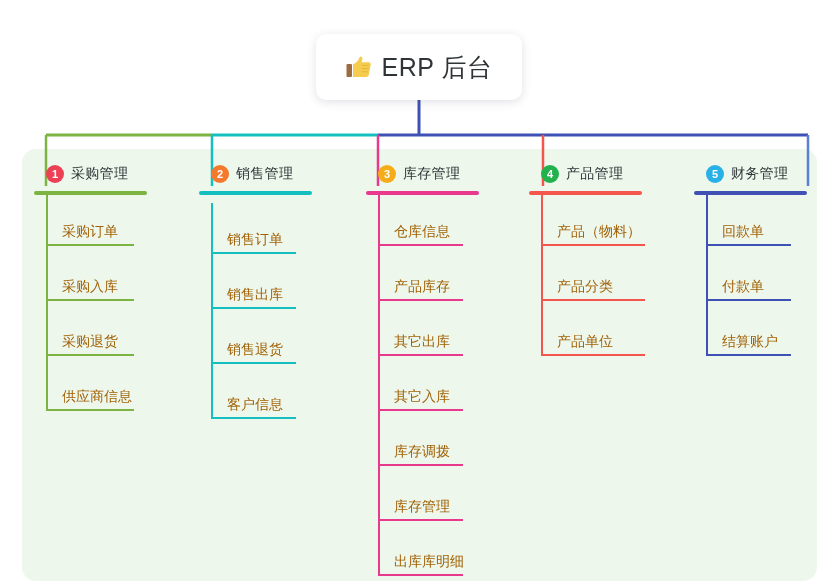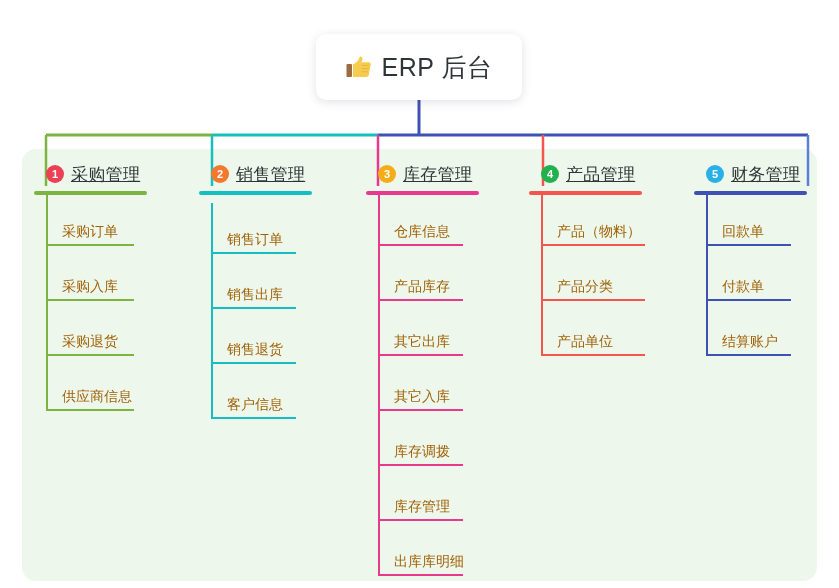--- a/index.html
+++ b/index.html
@@ -93,25 +93,24 @@
     height: 18px;
     border-radius: 50%;
     color: #ffffff;
     font-size: 11px;
     line-height: 18px;
     text-align: center;
     font-weight: bold;
     flex: 0 0 auto;
   }
   .col-title {
-    font-size: 17px;
+    font-size: 14px;
     color: #2f3437;
     white-space: nowrap;
     letter-spacing: 0.3px;
-    text-decoration: underline;
   }
   .head-rule {
     margin-top: 5px;
     height: 4px;
     border-radius: 2px;
   }
   .items {
     position: relative;
     margin-top: 0;
   }

